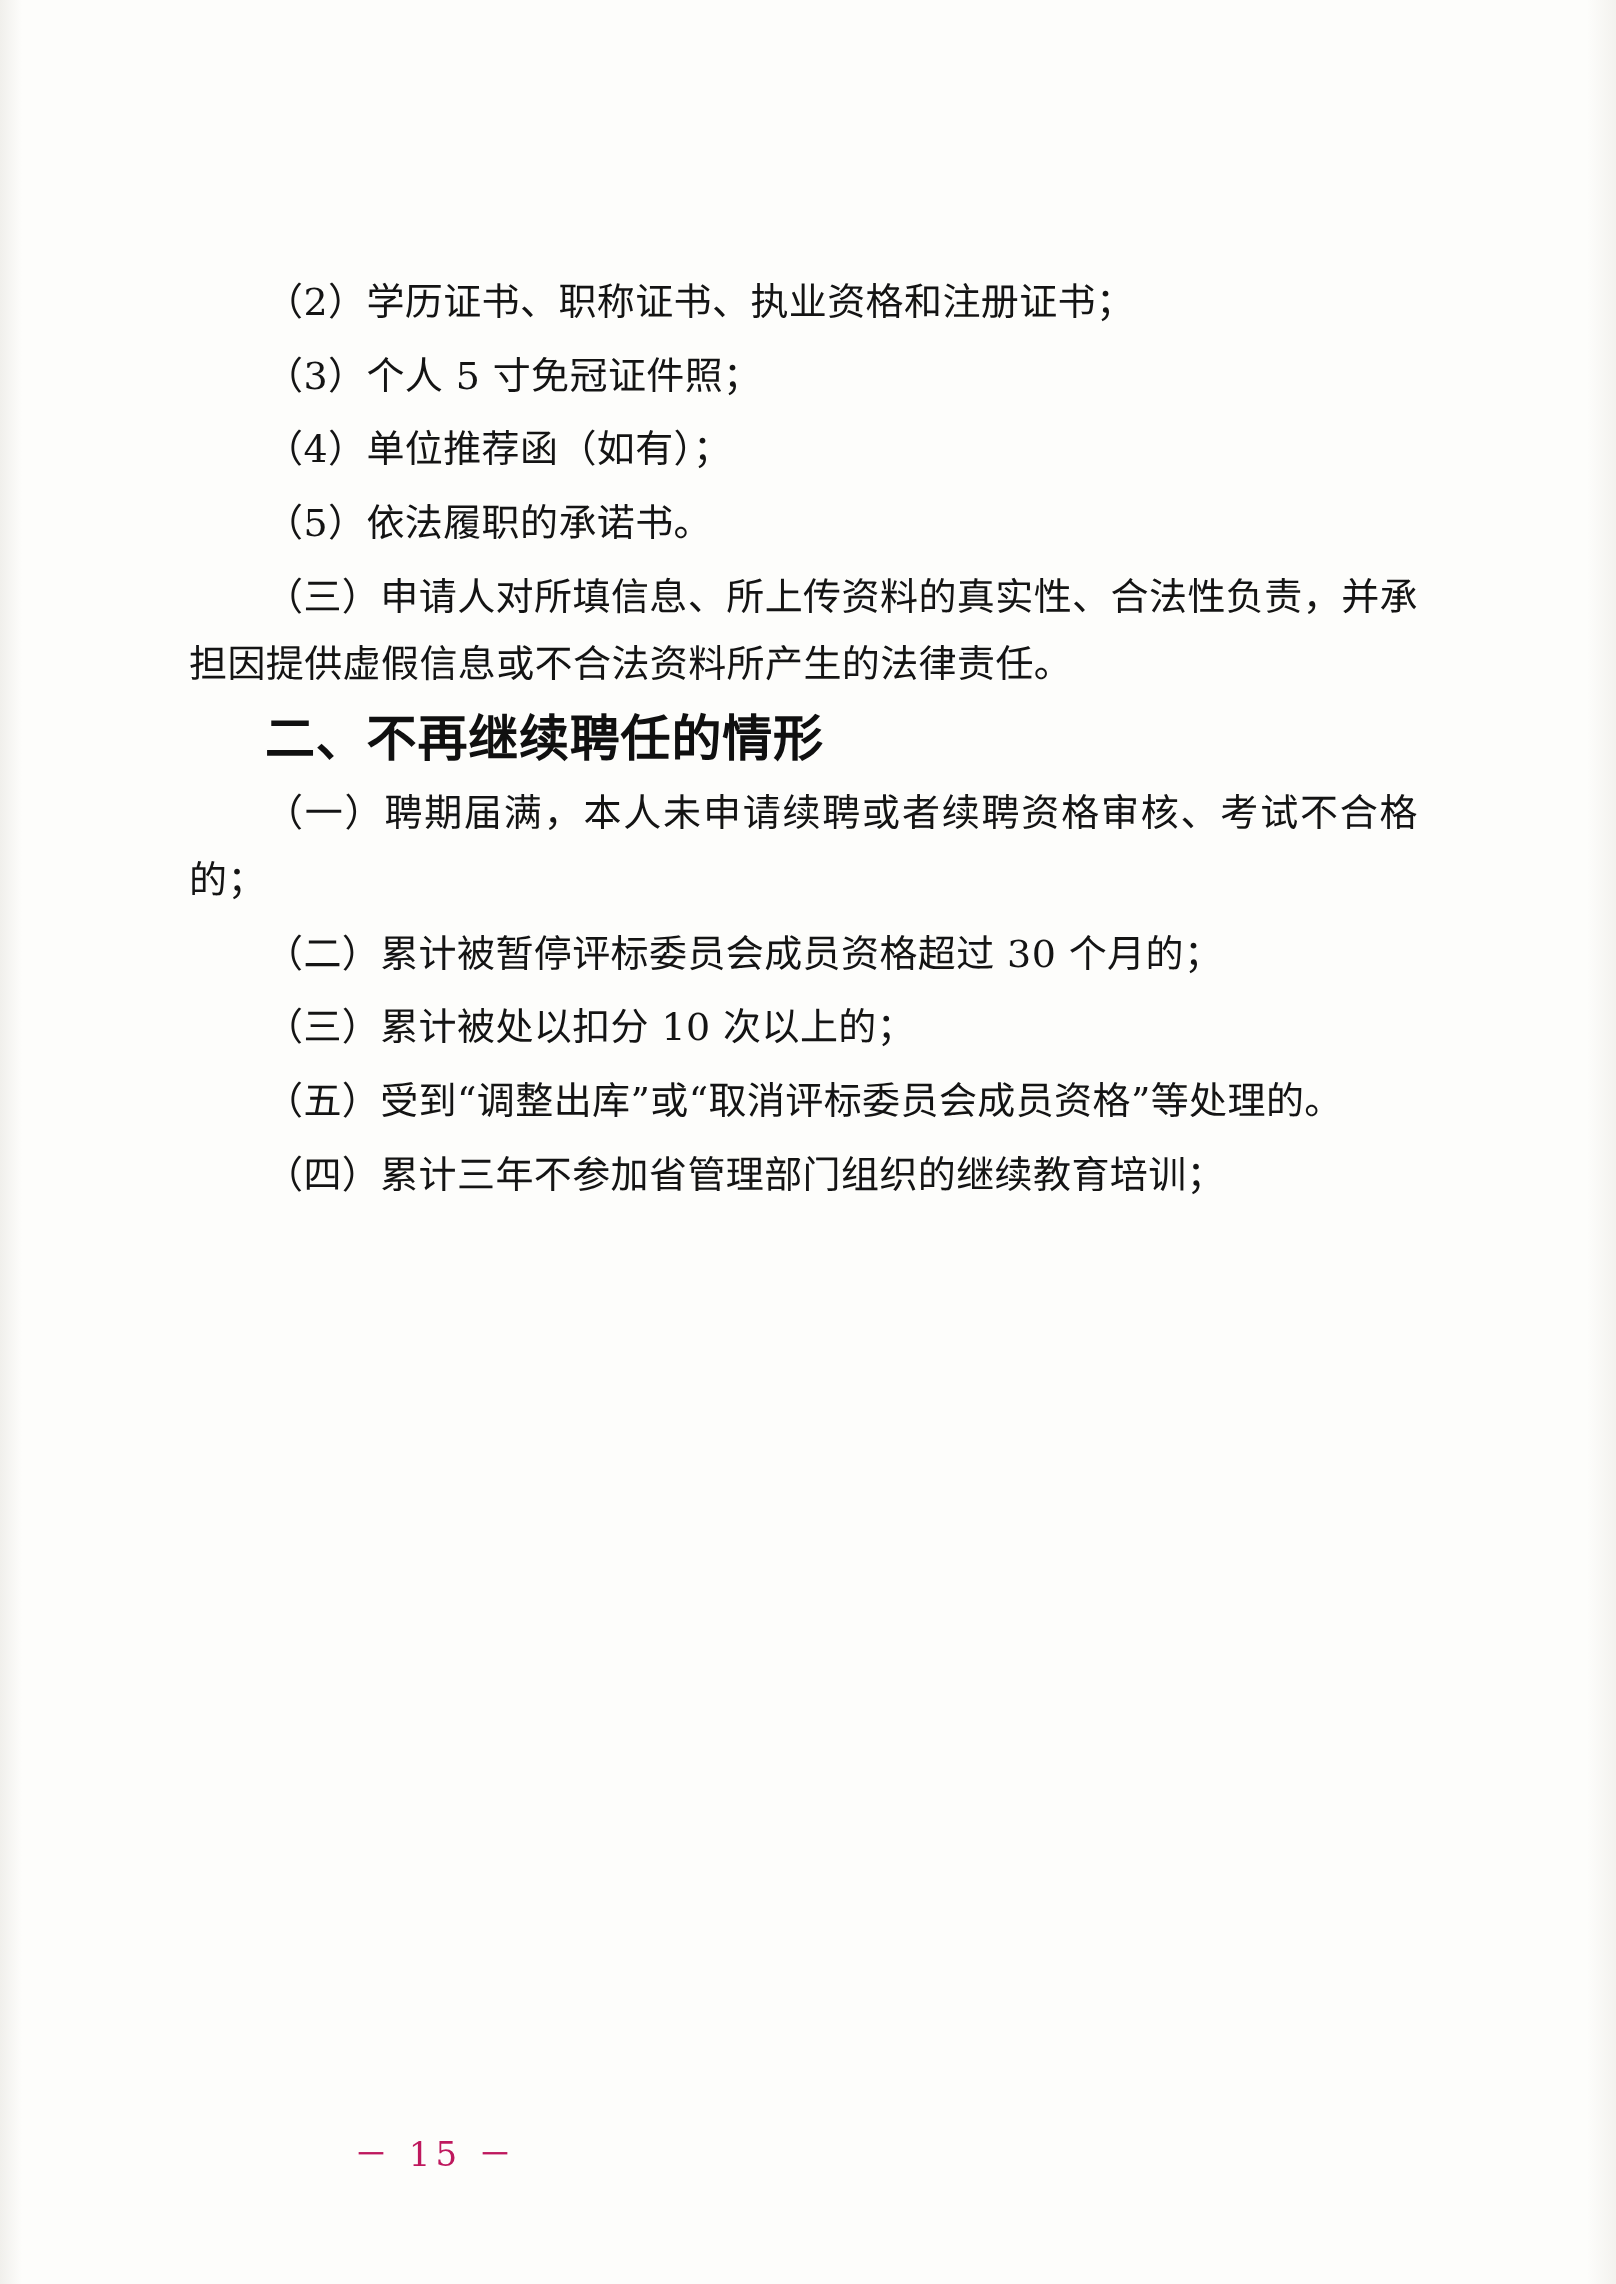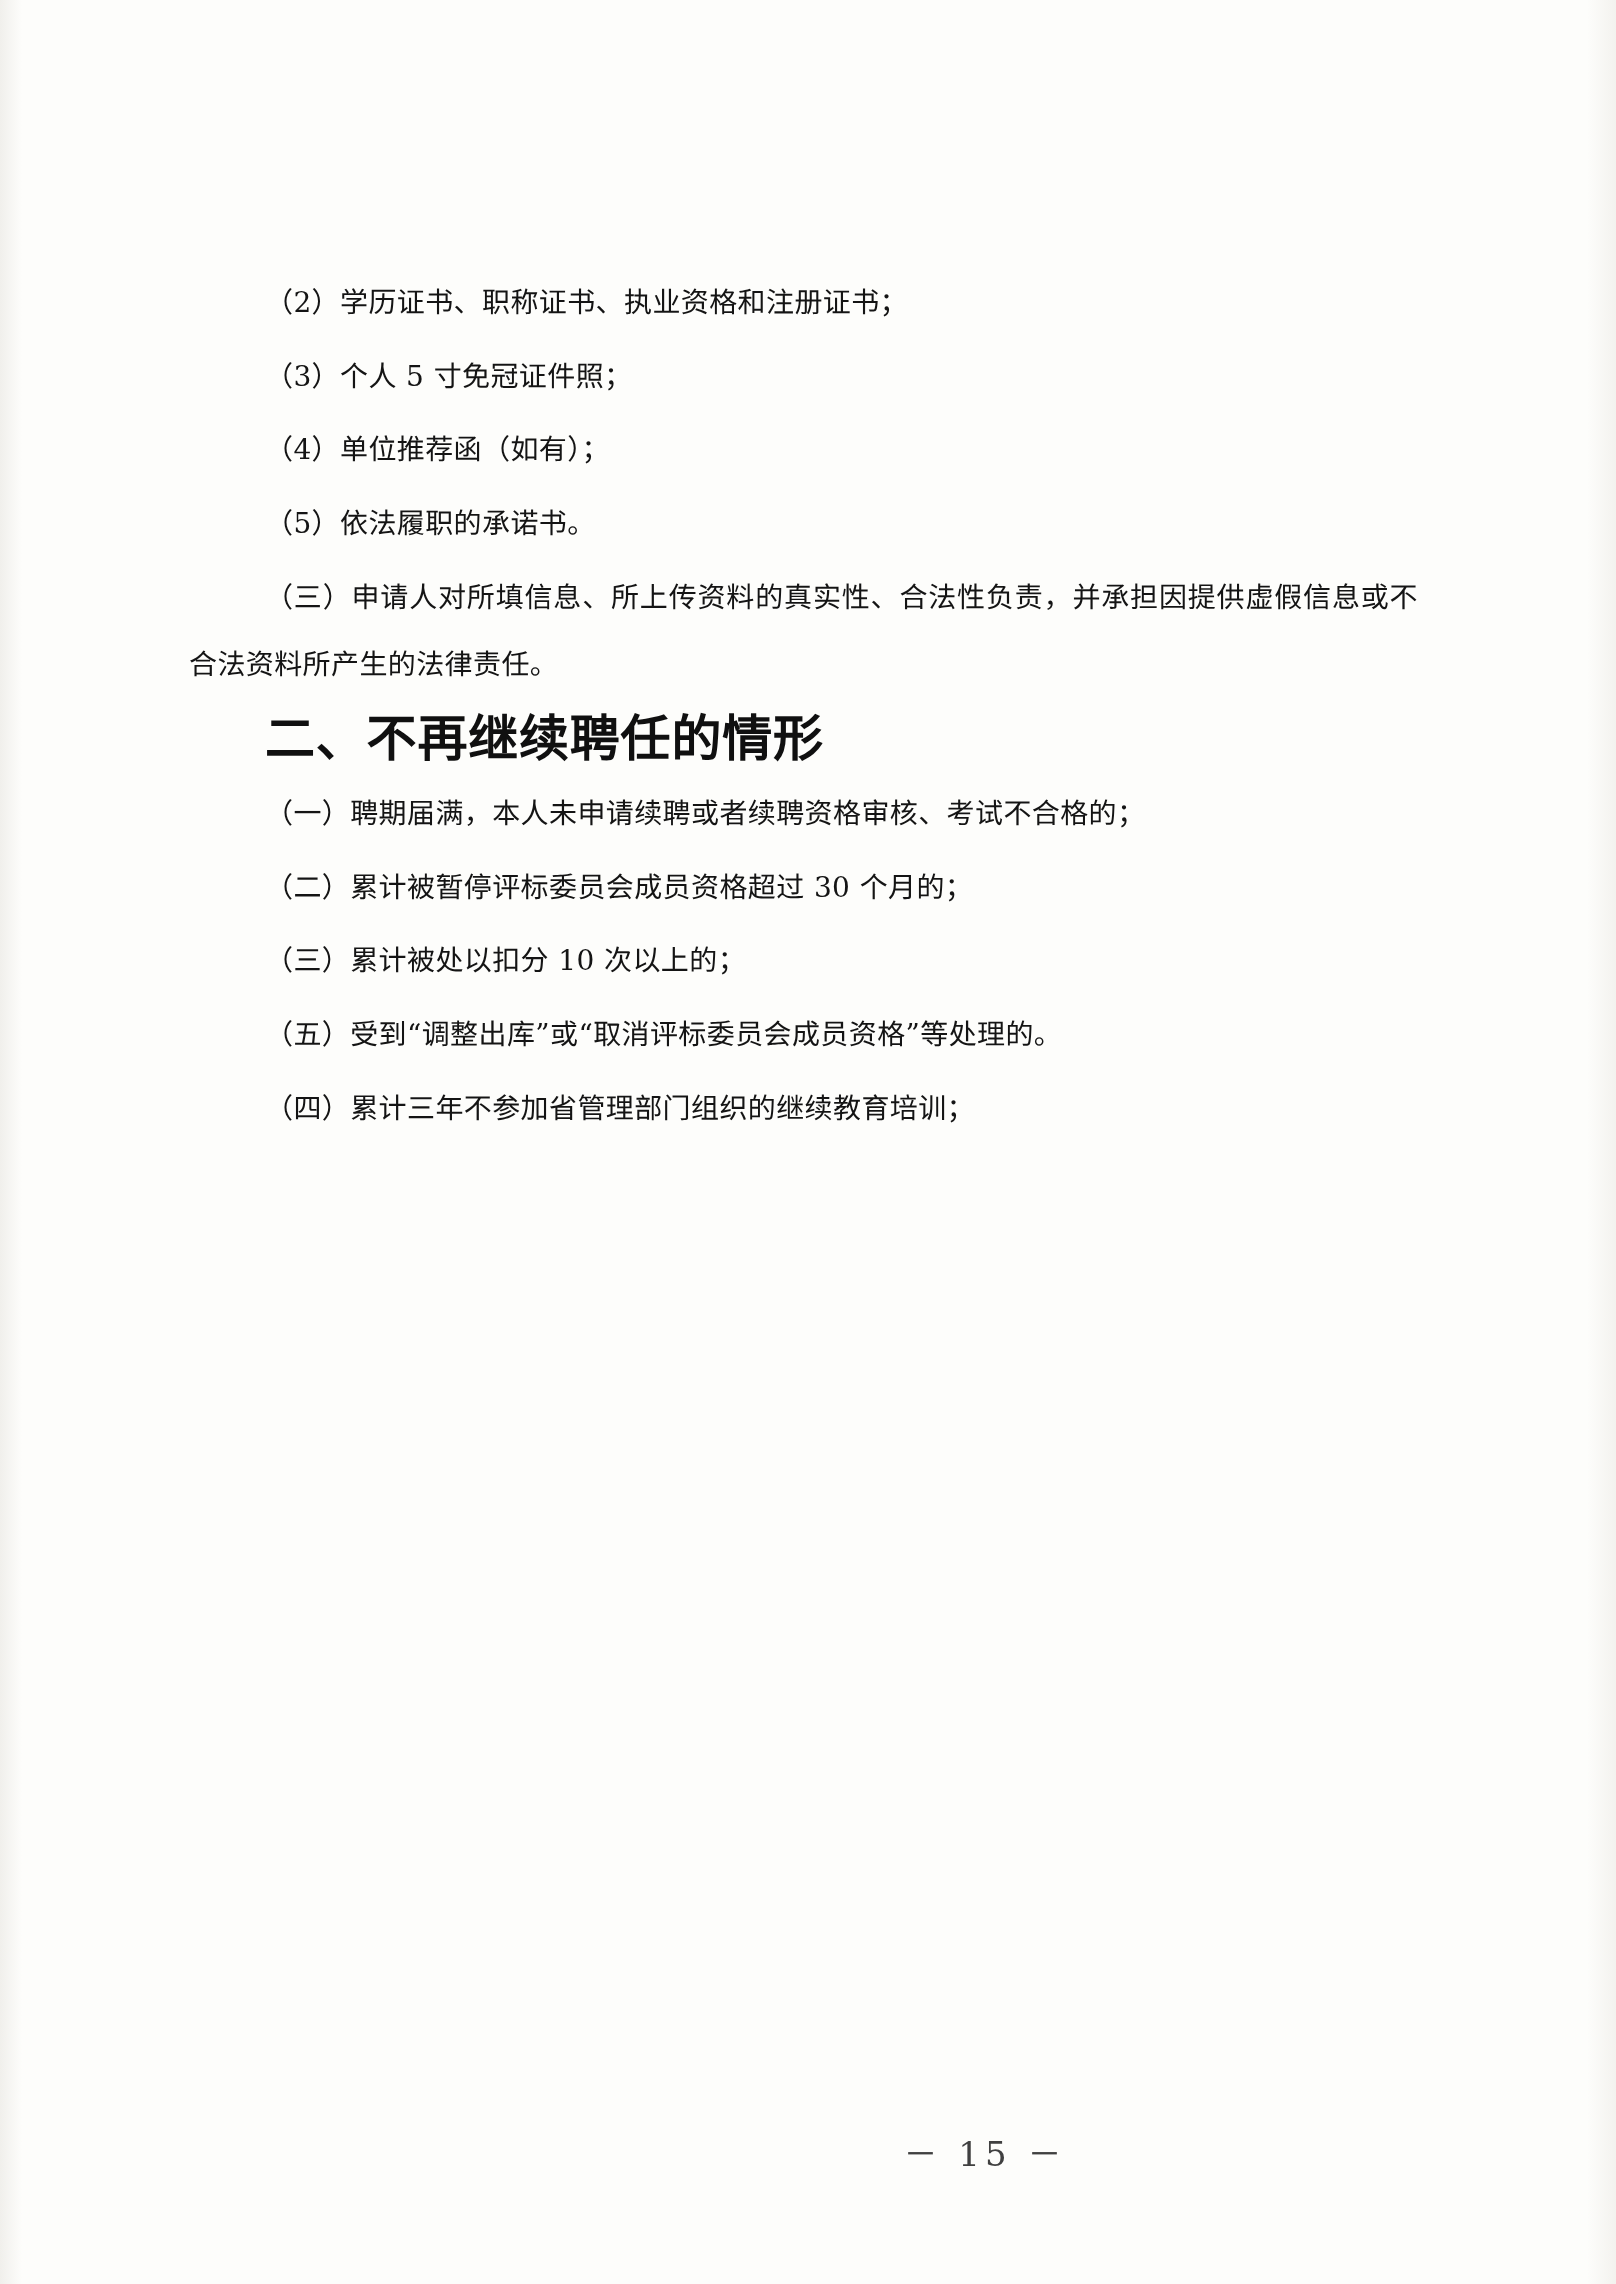--- a/index.html
+++ b/index.html
@@ -45,21 +45,21 @@
   }
 
   .content {
     position: absolute;
     left: 189px;
     top: 269px;
     width: 1229px;
   }
 
   .para {
-    font-size: 28px;
+    font-size: 38px;
     line-height: 67px;
     letter-spacing: 0.4px;
     margin: 0 0 6.7px 0;
     text-align: justify;
     text-justify: inter-ideograph;
     color: #141414;
   }
 
   .indent {
     text-indent: 76px;
@@ -74,24 +74,23 @@
     font-family: "DejaVu Sans", "Liberation Sans", sans-serif;
     letter-spacing: 0.8px;
     color: #101010;
   }
 
   .page-number {
     position: absolute;
     left: 0;
     right: 0;
     bottom: 108px;
-    text-align: center;
     font-size: 34px;
     letter-spacing: 5px;
-    color: #404040;
+    color: #be185d;
     padding-left: 354px;
   }
 </style>
 </head>
 <body>
 
 <div class="page">
   <div class="content">
 
     <p class="para indent">（2）学历证书、职称证书、执业资格和注册证书；</p>

